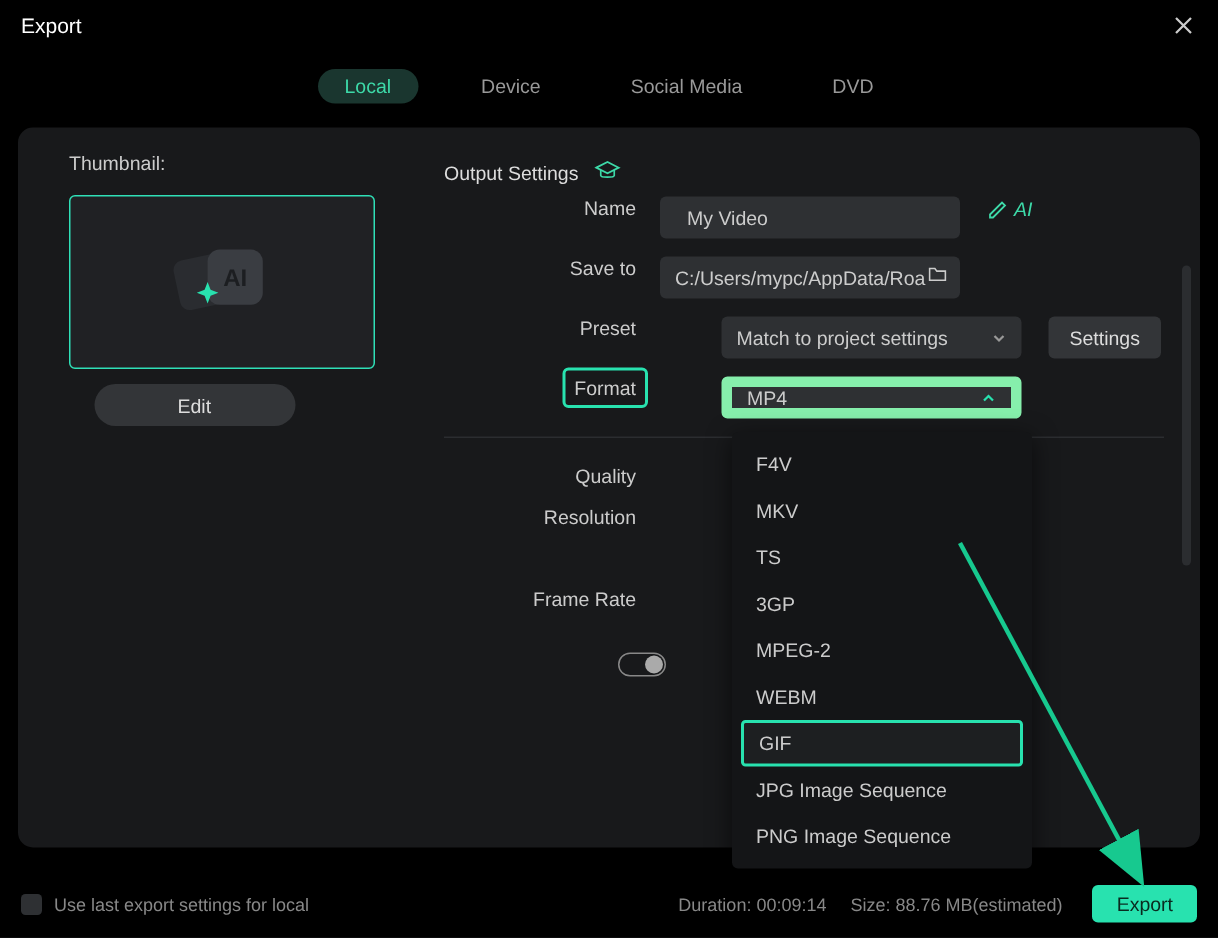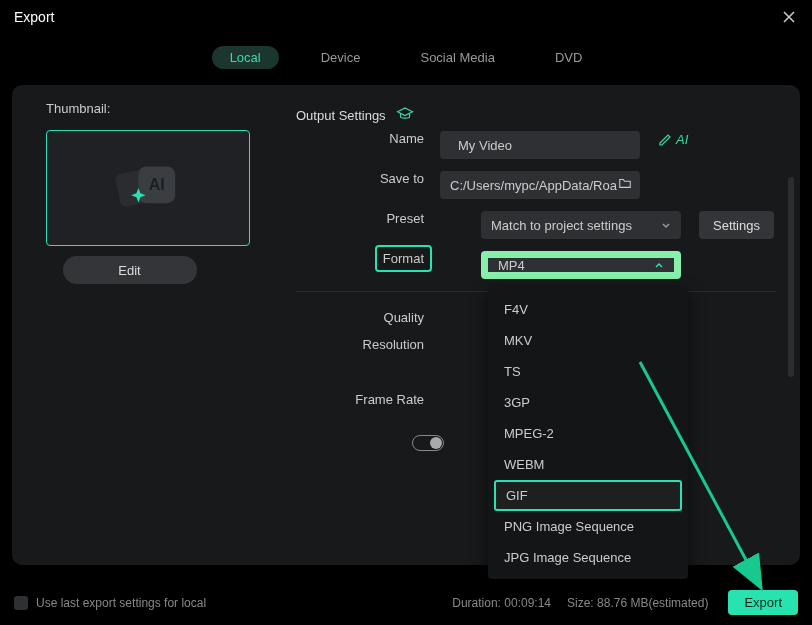--- a/index.html
+++ b/index.html
@@ -144,22 +144,22 @@
             <path d="M2 7 L5 4 L8 7"></path>
           </svg>
         <div class="dropdown">
           <div class="dd-item">F4V</div>
           <div class="dd-item">MKV</div>
           <div class="dd-item">TS</div>
           <div class="dd-item">3GP</div>
           <div class="dd-item">MPEG-2</div>
           <div class="dd-item">WEBM</div>
           <div class="dd-item hl">GIF</div>
+          <div class="dd-item">JPG Image Sequence</div>
           <div class="dd-item">PNG Image Sequence</div>
-          <div class="dd-item">JPG Image Sequence</div>
         </div>
       </div>
     </div>
 
     <div class="divider"></div>
 
     <div class="row" style="position:relative">
       <div class="row-label">Quality</div>
       <span class="quality-higher">Local</span>
     </div>

